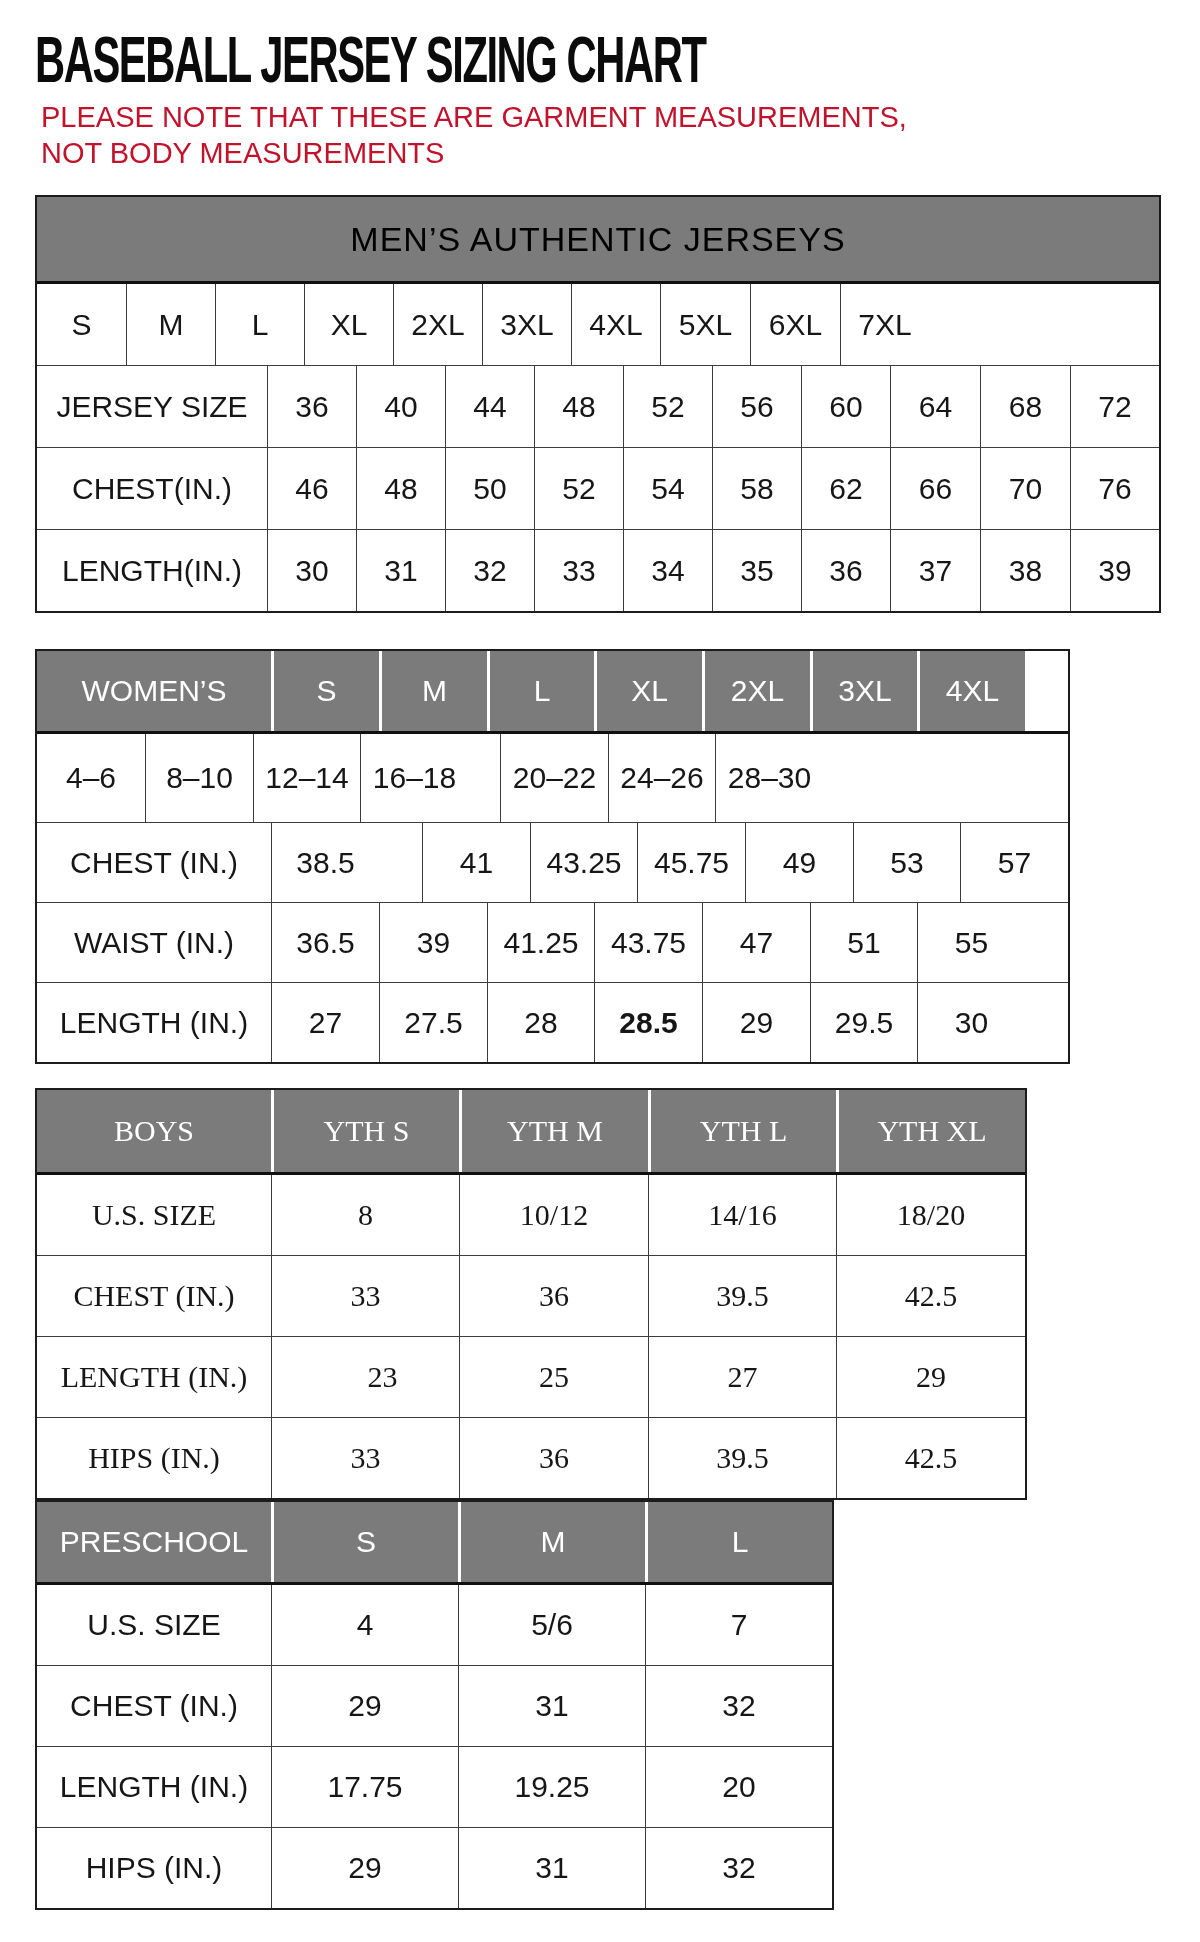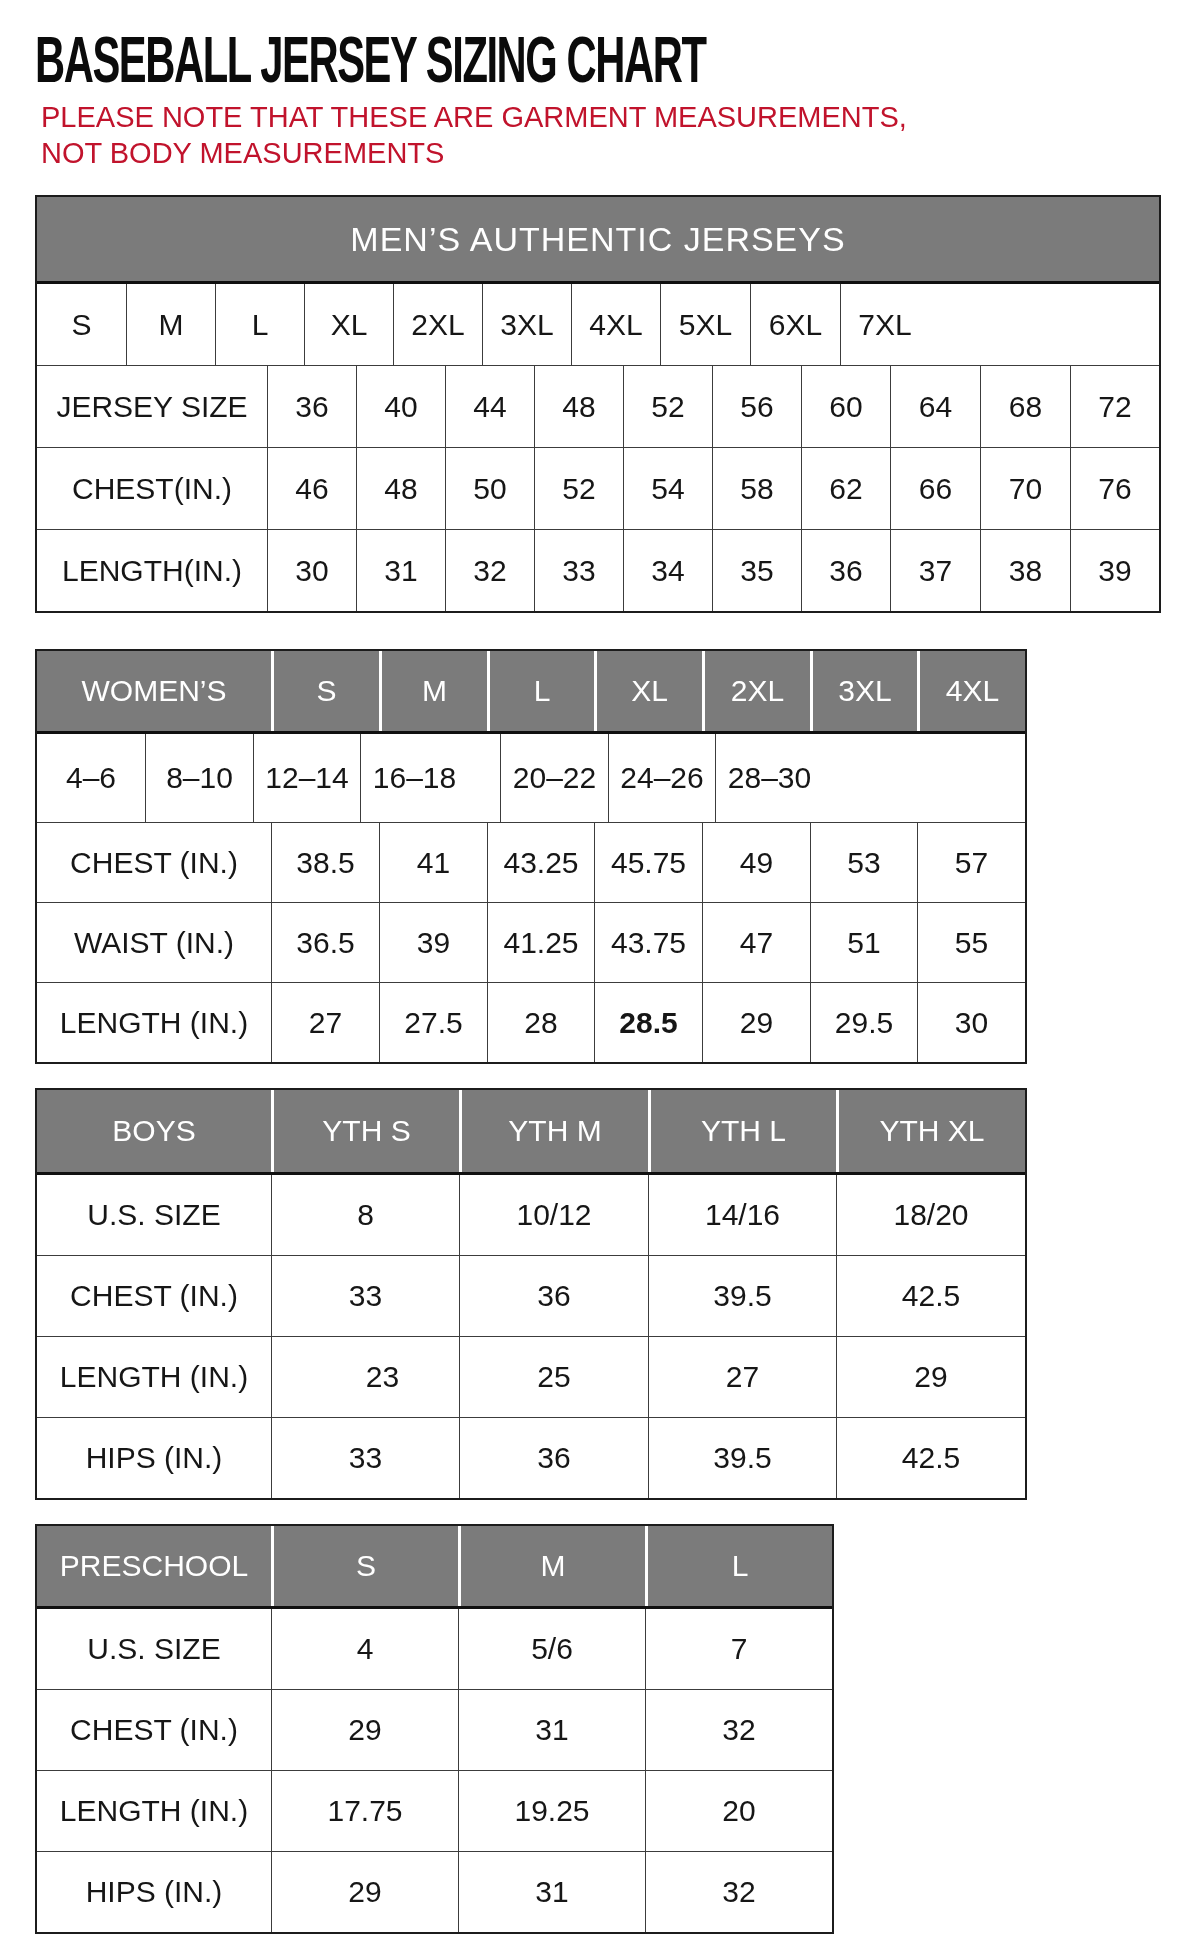--- a/index.html
+++ b/index.html
@@ -24,25 +24,25 @@
   .note{
     color:var(--red);font-size:29px;line-height:1.23;width:905px;
     margin:4px 0 24px 6px;font-weight:400;
   }
 
   .sz-table{
     width:fit-content;border:2px solid #1c1c1c;background:#fff;
   }
   .t-mens{margin-bottom:36px;}
   .t-womens{margin-bottom:24px;}
-  .t-boys{margin-bottom:24px;}
+  .t-boys{font-family:Liberation Serif, serif;}
   .t-preschool{margin-bottom:12px;}
 
   .banner{
-    height:84px;background:var(--gray);color:#ffffff;
+    height:84px;background:var(--gray);color:#000000;
     display:flex;align-items:center;justify-content:center;
     font-size:34px;letter-spacing:1px;border-bottom:3px solid var(--heavy);
   }
   .row{display:flex;border-top:1px solid var(--line);}
   .row:first-child{border-top:none;}
   .banner + .row{border-top:none;}
   .gray-row{border-top:none;border-bottom:3px solid var(--heavy);}
   .gray-row + .row{border-top:none;}
 
   .cell{
@@ -142,21 +142,21 @@
         <div class="cell value-cell" style="flex: 0 0 108px;">8–10</div>
         <div class="cell value-cell" style="flex: 0 0 107px;">12–14</div>
         <div class="cell value-cell" style="flex: 0 0 108px;">16–18</div>
         <div class="cell value-cell" style="flex: 0 0 108px; margin-left: 32px;">20–22</div>
         <div class="cell value-cell" style="flex: 0 0 107px;">24–26</div>
         <div class="cell value-cell" style="flex: 0 0 108px;">28–30</div>
       </div>
       <div class="row body-row">
         <div class="cell label-cell" style="flex: 0 0 234px;">CHEST (IN.)</div>
         <div class="cell value-cell" style="flex: 0 0 108px;">38.5</div>
-        <div class="cell value-cell" style="flex: 0 0 108px;">41</div>
+        <div class="cell value-cell" style="flex: 0 0 108px; margin-left: 43px;">41</div>
         <div class="cell value-cell" style="flex: 0 0 107px;">43.25</div>
         <div class="cell value-cell" style="flex: 0 0 108px;">45.75</div>
         <div class="cell value-cell" style="flex: 0 0 108px;">49</div>
         <div class="cell value-cell" style="flex: 0 0 107px;">53</div>
         <div class="cell value-cell" style="flex: 0 0 108px;">57</div>
       </div>
       <div class="row body-row">
         <div class="cell label-cell" style="flex: 0 0 234px;">WAIST (IN.)</div>
         <div class="cell value-cell" style="flex: 0 0 108px;">36.5</div>
         <div class="cell value-cell" style="flex: 0 0 108px;">39</div>

